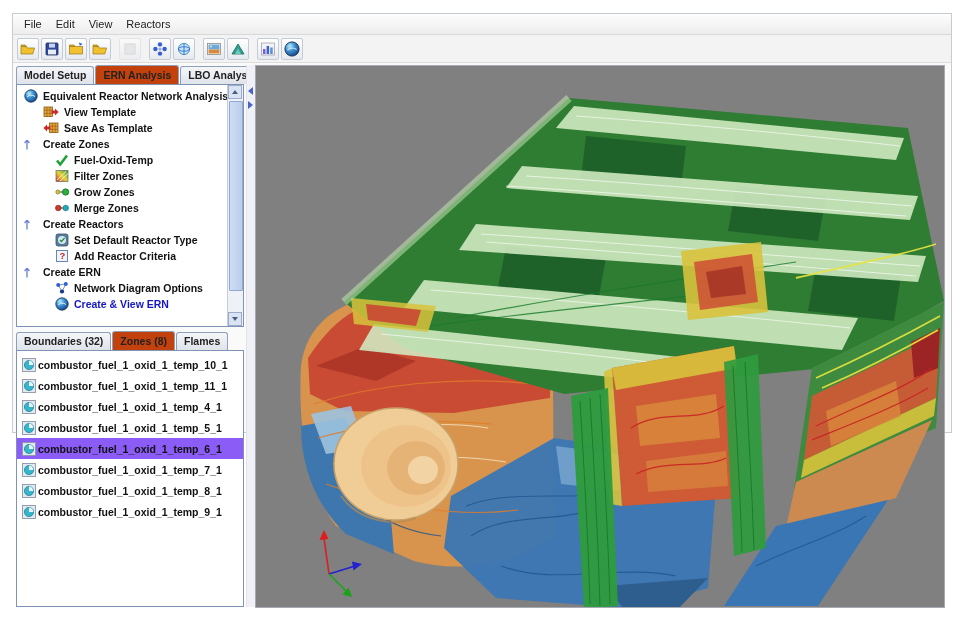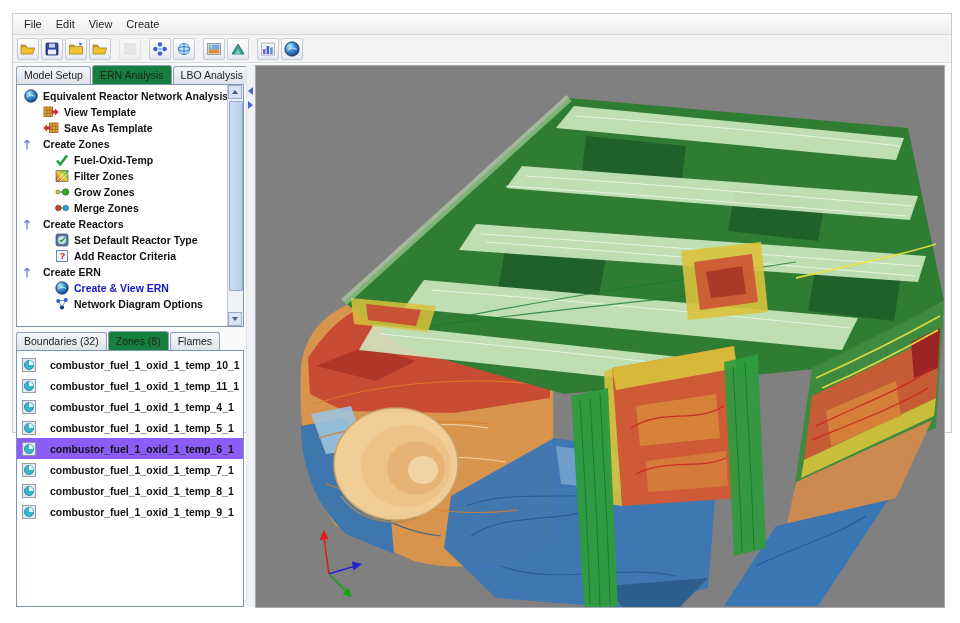--- a/index.html
+++ b/index.html
@@ -7,41 +7,41 @@
   .app{position:absolute;left:12px;top:13px;width:940px;height:420px;background:#fafafa;border:1px solid #c7cbd2;box-sizing:border-box;}
   
   .menubar{position:absolute;left:0;top:0;right:0;height:20px;background:linear-gradient(#fdfdfd,#ededed);border-bottom:1px solid #d9d9d9;display:flex;align-items:center;padding-left:4px;}
   .menu-item{font-size:11px;color:#222;padding:2px 7px;cursor:default;}
   
   .toolbar{position:absolute;left:0;top:21px;right:0;height:27px;background:#f3f3f3;border-bottom:1px solid #dcdcdc;display:flex;align-items:center;padding-left:4px;gap:2px;}
   .tb-btn{width:22px;height:22px;border:1px solid #c3cbd6;background:linear-gradient(#ffffff,#e6e9ee);border-radius:2px;display:flex;align-items:center;justify-content:center;box-sizing:border-box;}
   .tb-btn.disabled{opacity:.55;border-color:#d5d9df;}
   .tb-gap{width:4px;}
   
-  .tabs{position:absolute;display:flex;align-items:flex-end;height:19px;font-size:10.5px;font-weight:normal;color:#222;}
+  .tabs{position:absolute;display:flex;align-items:flex-end;height:19px;font-size:10.5px;font-weight:bold;color:#222;}
   .tabs-top{left:3px;top:51px;}
   .tabs-bottom{left:3px;top:317px;}
   .tab{border:1px solid #8ea0b8;border-bottom:none;background:linear-gradient(#f4f6f9,#dfe3ea);padding:2px 7px 3px 7px;margin-right:1px;border-radius:3px 3px 0 0;white-space:nowrap;}
-  .tab.active{background:#15803d;padding-top:3px;position:relative;z-index:2;}
+  .tab.active{background:#c2410c;padding-top:3px;position:relative;z-index:2;}
   
   .tree-panel{position:absolute;left:3px;top:70px;width:228px;height:243px;background:#ffffff;border:1px solid #7f93b4;box-sizing:border-box;}
   .tree-scroll{position:absolute;top:0;right:0;bottom:0;width:15px;background:#eef1f8;border-left:1px solid #c2cde0;}
   .sb-btn{position:absolute;left:0;width:14px;height:14px;background:#d9e3f3;border:1px solid #9cacc8;box-sizing:border-box;display:flex;align-items:center;justify-content:center;}
   .sb-btn.up{top:0;} .sb-btn.down{bottom:0;}
   .sb-tri{width:0;height:0;border-left:3px solid transparent;border-right:3px solid transparent;}
   .sb-tri.t-up{border-bottom:4px solid #4a5d80;}
   .sb-tri.t-down{border-top:4px solid #4a5d80;}
   .sb-thumb{position:absolute;left:1px;top:16px;width:12px;height:78%;background:linear-gradient(90deg,#cfdef5,#b9cdeb);border:1px solid #93a8cc;border-radius:1px;}
   .tree{position:absolute;left:0;top:0;right:15px;bottom:0;overflow:hidden;padding-top:3px;}
   .trow{height:16px;display:flex;align-items:center;gap:5px;font-size:10.5px;font-weight:bold;color:#111;white-space:nowrap;}
   .trow .ticon{flex:0 0 auto;}
   .lvl0{padding-left:7px;} .lvl1{padding-left:26px;} .grp{padding-left:5px;gap:11px;} .lvl2{padding-left:38px;}
   .trow.sel-label{color:#1515c8;}
   .list-panel{position:absolute;left:3px;top:336px;width:228px;height:257px;background:#ffffff;border:1px solid #7f93b4;box-sizing:border-box;overflow:hidden;padding-top:3px;}
-  .lrow{height:21px;display:flex;align-items:center;gap:14px;padding-left:5px;font-size:10.5px;font-weight:bold;color:#111;white-space:nowrap;}
+  .lrow{height:21px;display:flex;align-items:center;gap:2px;padding-left:5px;font-size:10.5px;font-weight:bold;color:#111;white-space:nowrap;}
   .lrow.selected{background:#8b5cf6;}
   
   .splitter{position:absolute;left:233px;top:51px;width:8px;height:542px;background:#f0f1f6;border-left:1px solid #e2e4ec;border-right:1px solid #d6d9e2;}
   .sp-tri{position:absolute;left:1px;width:0;height:0;}
   .sp-left{top:22px;border-top:4px solid transparent;border-bottom:4px solid transparent;border-right:5px solid #4a63c8;}
   .sp-right{top:36px;border-top:4px solid transparent;border-bottom:4px solid transparent;border-left:5px solid #4a63c8;}
   
   .viewport{position:absolute;left:242px;top:51px;width:690px;height:543px;background:#808080;border:1px solid #a8aab2;box-sizing:border-box;overflow:hidden;}
   .viewport svg{display:block;}
 </style>
@@ -161,21 +161,21 @@
       </symbol>
   </defs>
 </svg>
 
 <div class="app">
 
   <div class="menubar">
     <span class="menu-item">File</span>
     <span class="menu-item">Edit</span>
     <span class="menu-item">View</span>
-    <span class="menu-item">Create</span>
+    <span class="menu-item">Reactors</span>
   </div>
 
   <div class="toolbar">
     <div class="tb-btn">
         <svg width="16" height="16">
           <use href="#i-open"></use>
         </svg>
       </div>
     <div class="tb-btn">
         <svg width="16" height="16">
@@ -306,31 +306,31 @@
             <use href="#i-criteria"></use>
           </svg>
         <span>Add Reactor Criteria</span>
       </div>
       <div class="trow grp">
         <svg class="ticon" width="10" height="14">
             <use href="#i-handle"></use>
           </svg>
         <span>Create ERN</span>
       </div>
+      <div class="trow lvl2">
+        <svg class="ticon" width="14" height="14">
+            <use href="#i-network"></use>
+          </svg>
+        <span>Network Diagram Options</span>
+      </div>
       <div class="trow lvl2 sel-label">
         <svg class="ticon" width="14" height="14">
             <use href="#i-sphere"></use>
           </svg>
         <span>Create &amp; View ERN</span>
-      </div>
-      <div class="trow lvl2">
-        <svg class="ticon" width="14" height="14">
-            <use href="#i-network"></use>
-          </svg>
-        <span>Network Diagram Options</span>
       </div>
     </div>
     <div class="tree-scroll">
       <div class="sb-btn up">
           <div class="sb-tri t-up"></div>
         </div>
       <div class="sb-thumb"></div>
       <div class="sb-btn down">
           <div class="sb-tri t-down"></div>
         </div>

